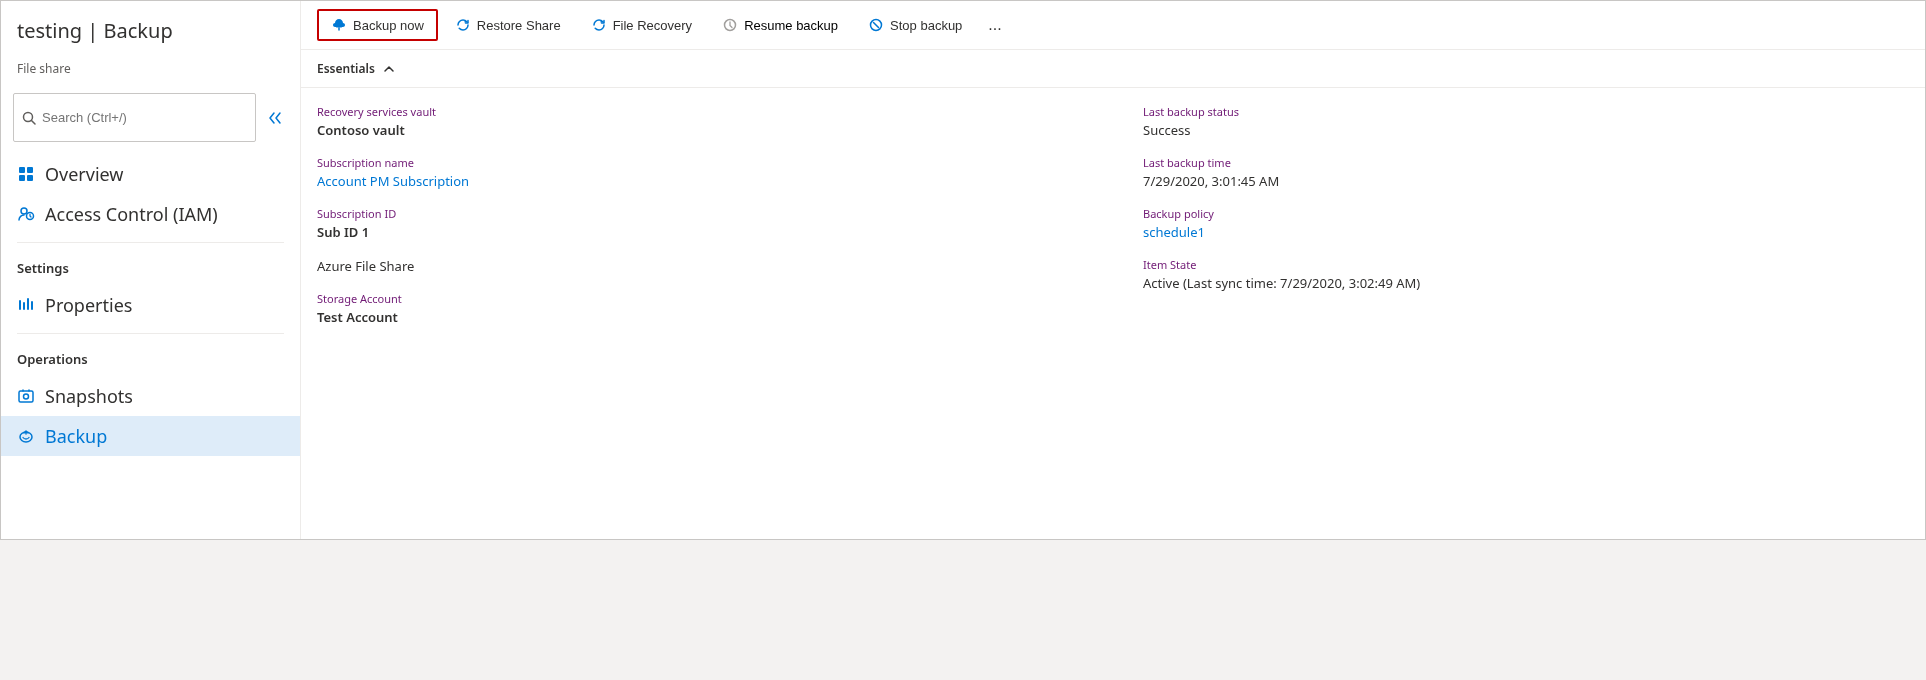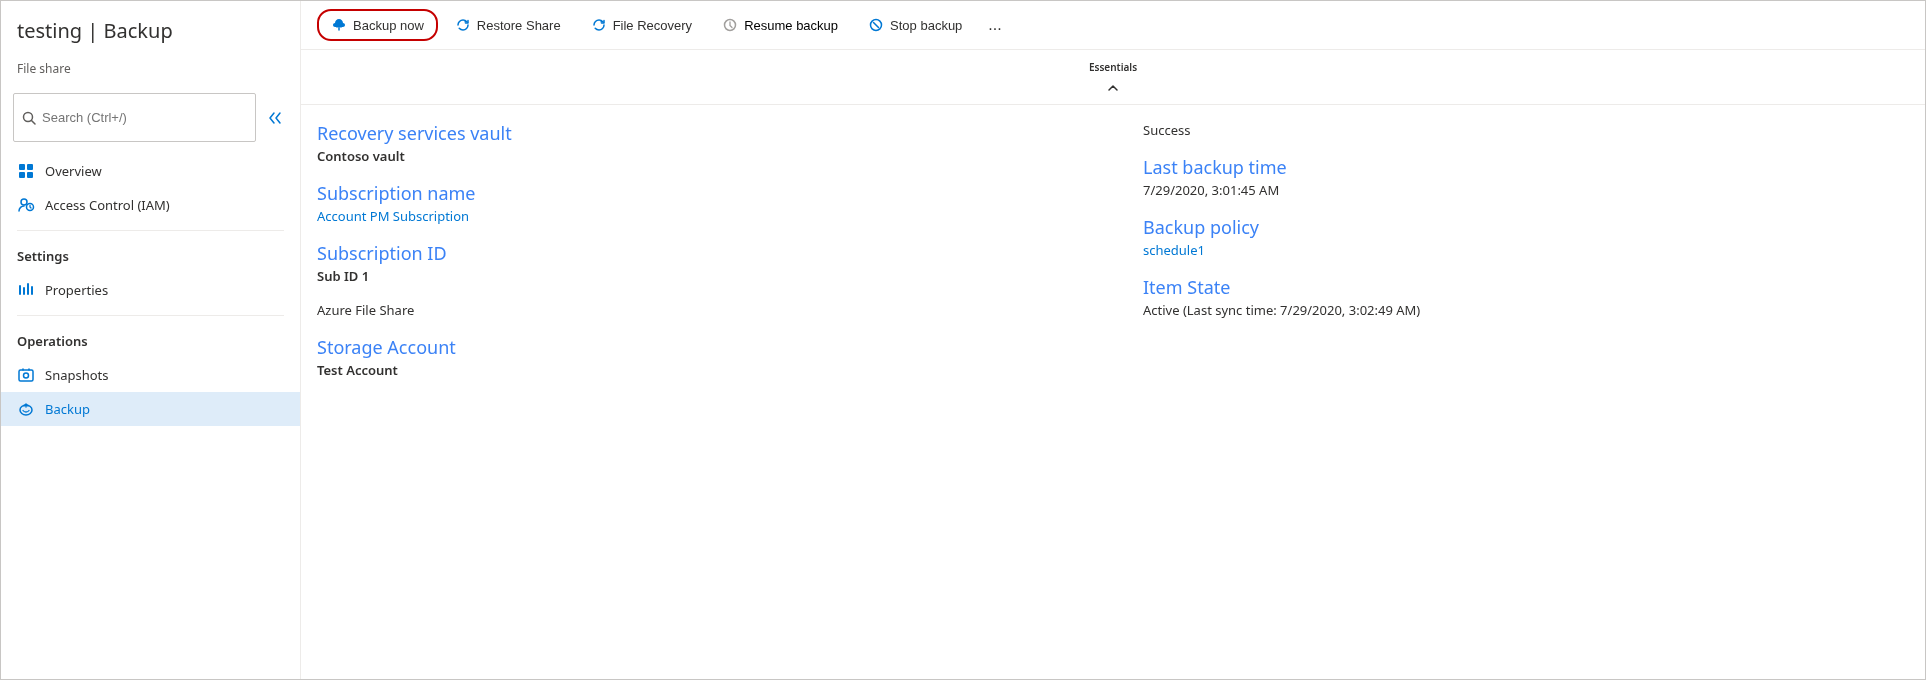--- a/index.html
+++ b/index.html
@@ -6,21 +6,21 @@
     body {
       font-family: 'Segoe UI', system-ui, -apple-system, sans-serif;
       font-size: 13px;
       background: #f3f2f1;
       color: #323130;
       width: 1926px;
       min-height: 680px;
     }
     .app-container {
       display: flex;
-      height: 680px;
+      height: 540px;
       background: #fff;
       border: 1px solid #c8c6c4;
     }
     
     .sidebar {
       width: 300px;
       min-width: 300px;
       background: #fff;
       border-right: 1px solid #edebe9;
       display: flex;
@@ -83,21 +83,21 @@
     }
     .nav-section {
       padding: 4px 0;
     }
     .nav-item {
       display: flex;
       align-items: center;
       padding: 8px 16px;
       cursor: pointer;
       gap: 10px;
-      font-size: 13px;
+      font-size: 18px;
       color: #323130;
     }
     .nav-item.active {
       background: #deecf9;
       color: #0078d4;
     }
     .nav-item .nav-icon {
       width: 18px;
       height: 18px;
       display: flex;
@@ -136,21 +136,21 @@
     .toolbar-btn {
       display: flex;
       align-items: center;
       gap: 6px;
       padding: 6px 12px;
       border: 1px solid transparent;
       background: transparent;
       cursor: pointer;
       font-size: 13px;
       color: #323130;
-      border-radius: 14px;
+      border-radius: 2px;
       white-space: nowrap;
     }
     .toolbar-btn.primary {
       border: 2px solid #c50000;
       color: #323130;
     }
     .toolbar-btn.disabled {
       color: #000000;
       cursor: default;
     }
@@ -165,26 +165,25 @@
       font-size: 16px;
       display: flex;
       align-items: center;
     }
     
     .essentials-header {
       display: flex;
       align-items: center;
       padding: 10px 16px;
       border-bottom: 1px solid #edebe9;
-      font-size: 10px;
+      font-size: 12px;
       font-weight: 600;
       gap: 8px;
       cursor: pointer;
       background: #fff;
-      flex-direction: column;
     }
     .essentials-body {
       display: flex;
       padding: 16px;
       gap: 0;
       background: #fff;
       flex: 1;
     }
     .essentials-col {
       flex: 1;
@@ -195,22 +194,22 @@
     .essentials-col + .essentials-col {
       border-left: none;
       padding-left: 60px;
     }
     .field-group {
       display: flex;
       flex-direction: column;
       gap: 2px;
     }
     .field-label {
-      font-size: 18px;
-      color: #3b82f6;
+      font-size: 11px;
+      color: #701a75;
     }
     .field-value {
       font-size: 13px;
       color: #323130;
       font-weight: 600;
     }
     .field-value.normal {
       font-weight: 400;
     }
     .field-value.link {
@@ -411,20 +410,21 @@
           <span class="field-value normal">Azure File Share</span>
         </div>
         <div class="field-group">
           <span class="field-label">Storage Account</span>
           <span class="field-value">Test Account</span>
         </div>
       </div>
 
       <div class="essentials-col">
         <div class="field-group">
+          <span class="field-label">Last backup status</span>
           <span class="field-value normal">Success</span>
         </div>
         <div class="field-group">
           <span class="field-label">Last backup time</span>
           <span class="field-value normal">7/29/2020, 3:01:45 AM</span>
         </div>
         <div class="field-group">
           <span class="field-label">Backup policy</span>
           <a class="field-value link">schedule1</a>
         </div>

